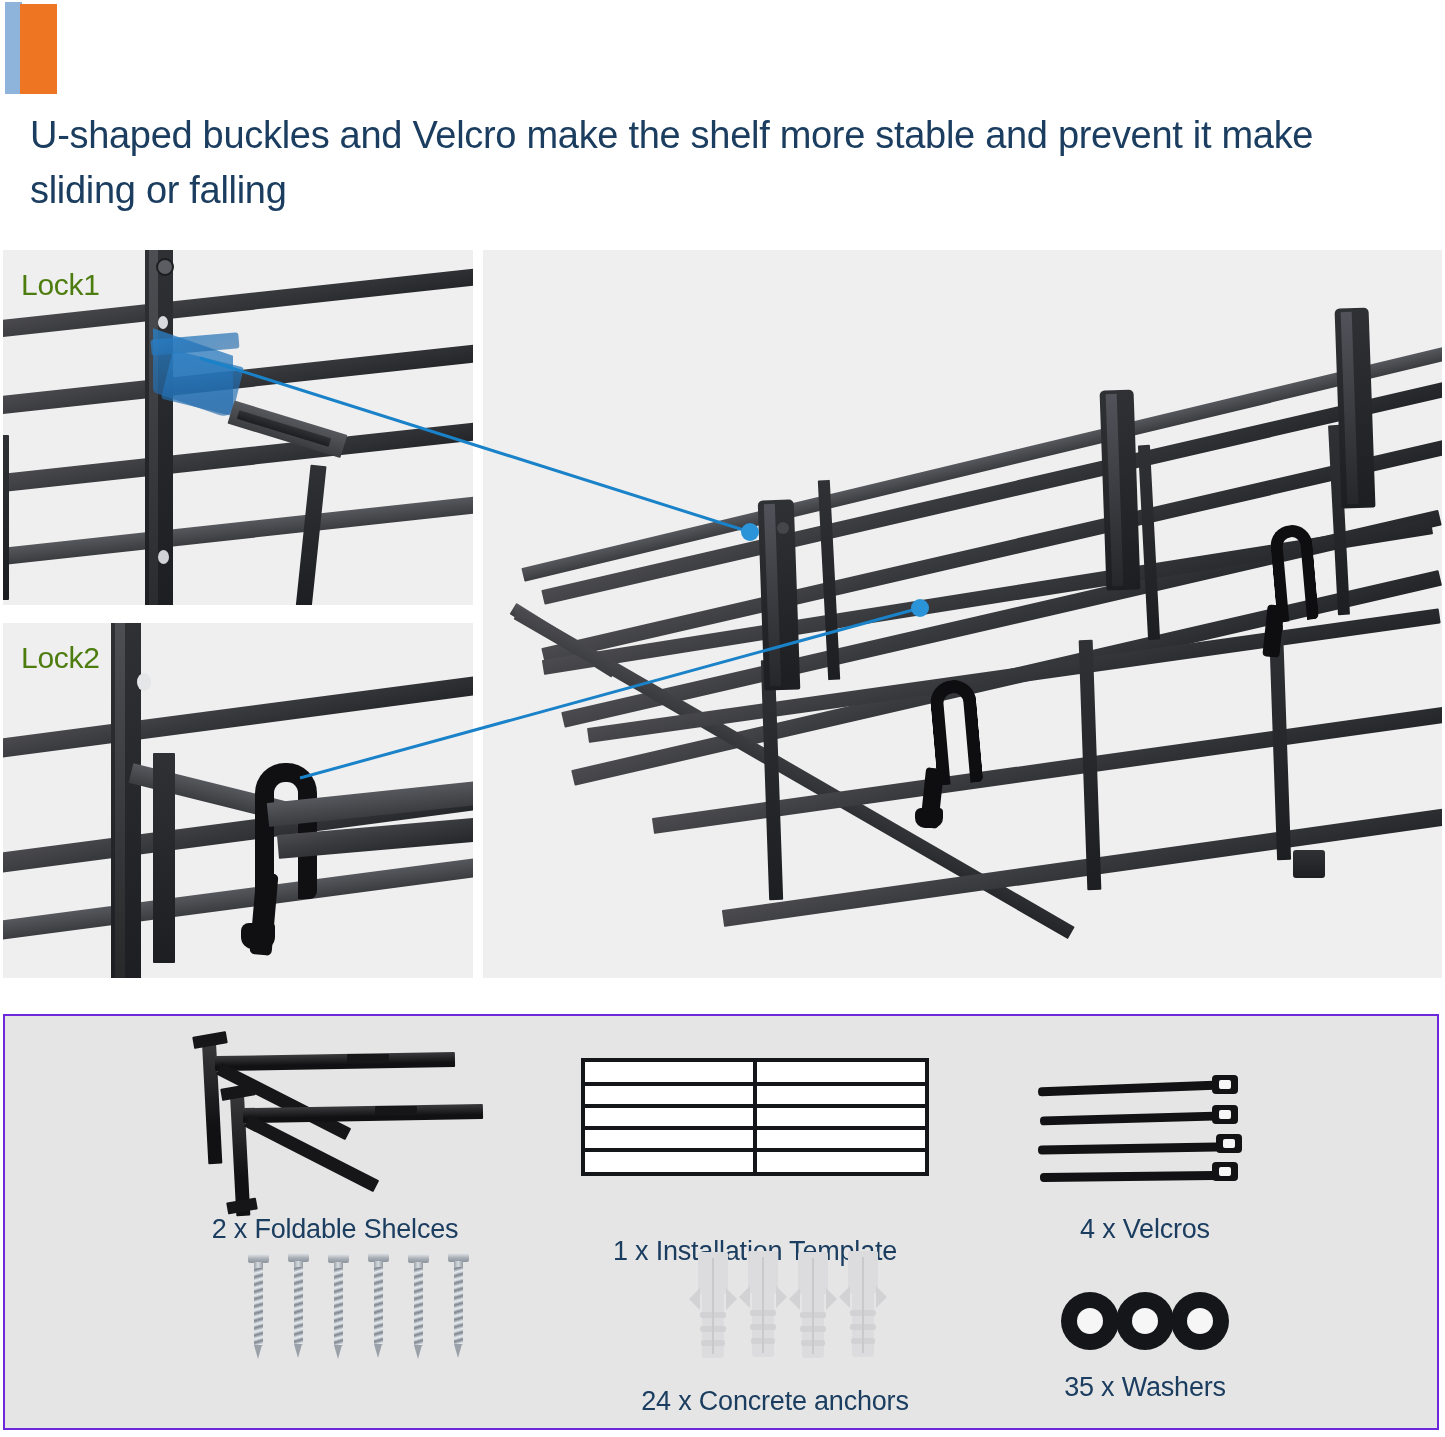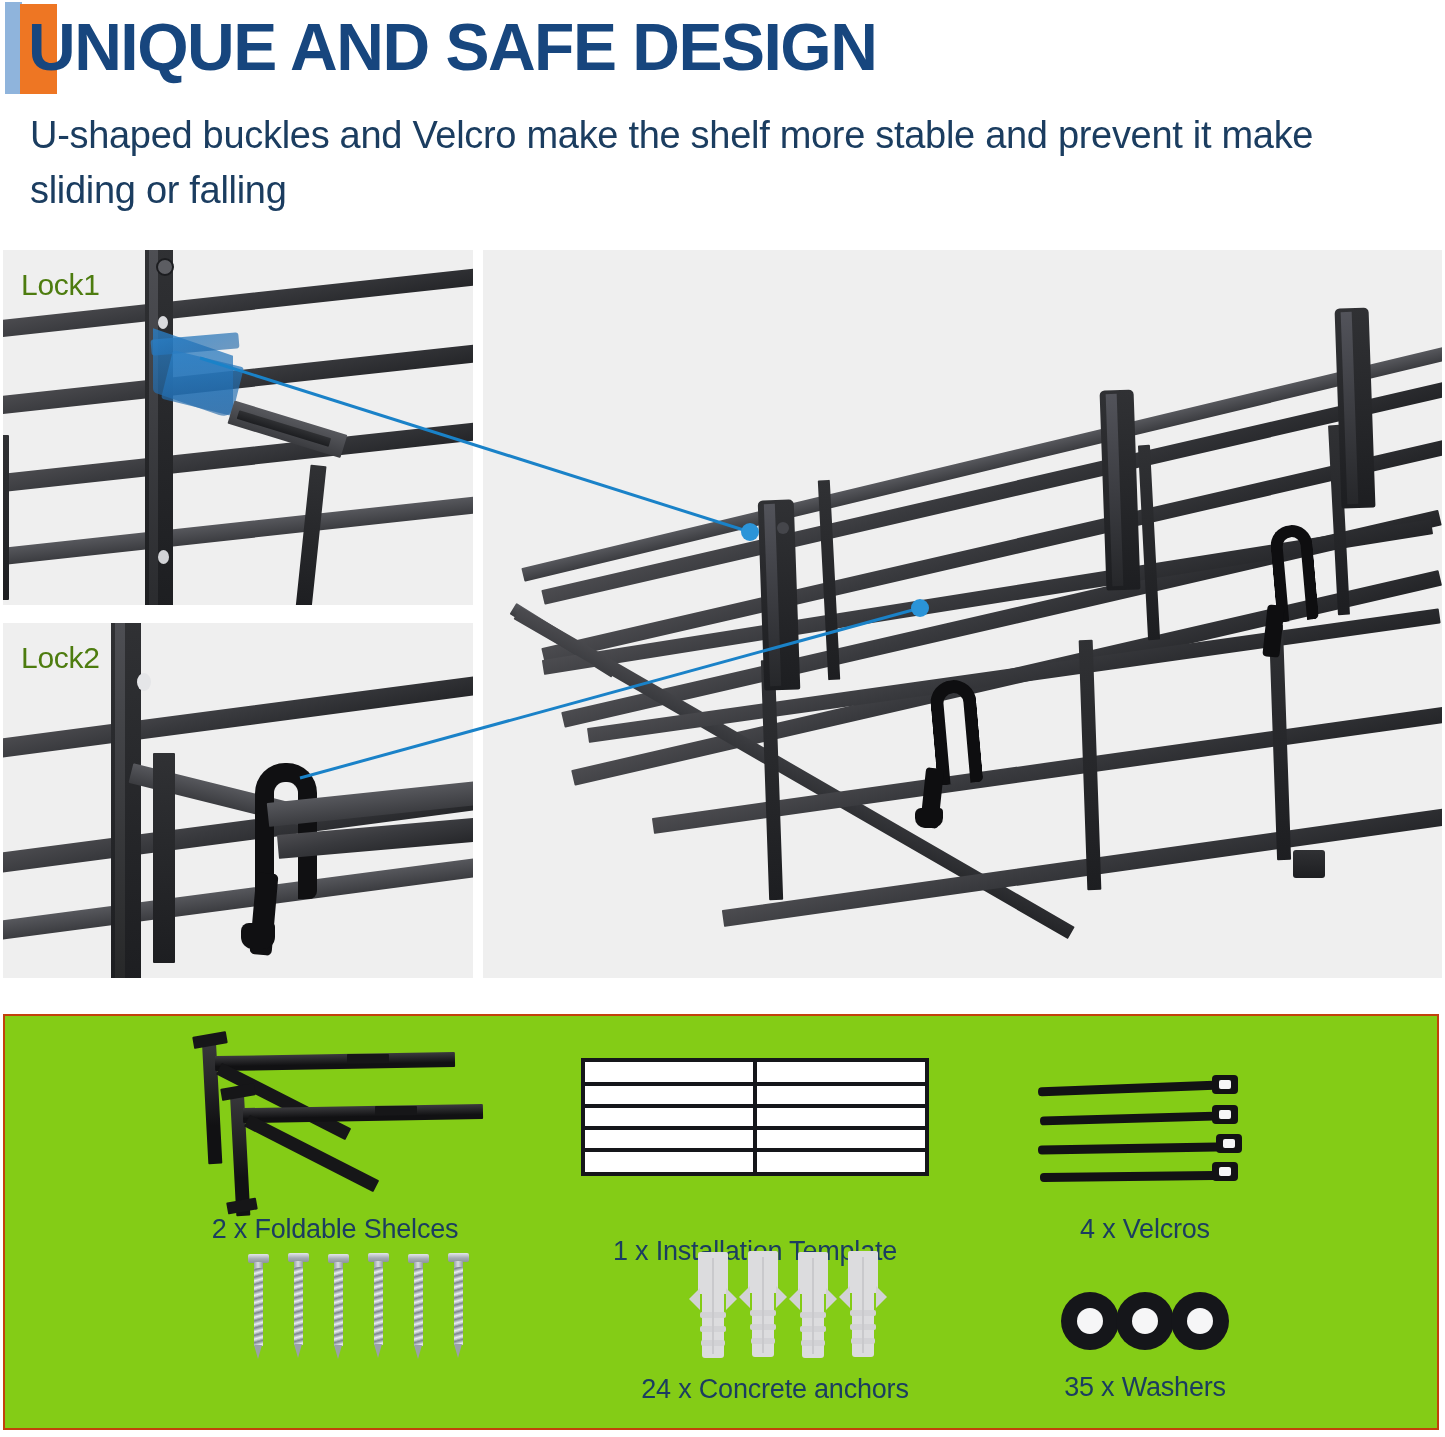--- a/index.html
+++ b/index.html
@@ -117,22 +117,22 @@
     width: 1445px; height: 740px;
     pointer-events: none;
     z-index: 40;
   }
 
   
   .parts-panel {
     position: absolute;
     left: 3px; top: 1014px;
     width: 1436px; height: 416px;
-    background: #84cc16;
-    border: 2px solid #c2410c;
+    background: #e5e5e5;
+    border: 2px solid #6d28d9;
     box-sizing: border-box;
   }
   .part {
     position: absolute;
     text-align: center;
   }
   .part-art {
     position: relative;
     margin: 0 auto;
   }
@@ -251,21 +251,20 @@
   }
 </style>
 </head>
 <body>
 
 <div class="header">
   <div class="accent-wrap">
     <div class="accent-blue"></div>
     <div class="accent-orange"></div>
   </div>
-  <div class="page-title">UNIQUE AND SAFE DESIGN</div>
   <div class="page-subtitle">U-shaped buckles and Velcro make the shelf more stable and prevent it make sliding or falling</div>
 </div>
 
 <div class="photos">
 
   <div class="panel panel-lock1">
     <div class="lock-label">Lock1</div>
 
     <div class="bar" style="left:-20px; top:72px; width:520px; height:17px; transform:rotate(-6.2deg); transform-origin:left center;"></div>
     <div class="bar" style="left:-20px; top:148px; width:520px; height:18px; transform:rotate(-6.2deg); transform-origin:left center;"></div>
@@ -503,21 +502,21 @@
         <div class="anchor-body"></div>
           <div class="anchor-low"></div>
         <div class="anchor-wing" style="left:-9px; top:35px; border-right:11px solid #d2d2d5;"></div>
         <div class="anchor-wing" style="left:28px; top:35px; border-left:11px solid #d2d2d5;"></div>
         <div class="anchor-fin" style="left:2px; top:59px; width:26px;"></div>
         <div class="anchor-fin" style="left:2px; top:73px; width:26px;"></div>
         <div class="anchor-fin" style="left:3px; top:87px; width:24px;"></div>
         <div class="anchor-slit"></div>
       </div>
     </div>
-    <div class="part-label" style="margin-top:8px;text-align:center;">24 x Concrete anchors</div>
+    <div class="part-label" style="margin-top:20px;text-align:center;">24 x Concrete anchors</div>
   </div>
 
   <div class="part" style="left:1005px; top:272px; width:270px;">
     <div class="part-art" style="width:200px; height:70px;">
       <div class="washer" style="left:16px;  top:4px;">
           <div class="washer-hole"></div>
         </div>
       <div class="washer" style="left:71px;  top:4px;">
           <div class="washer-hole"></div>
         </div>

